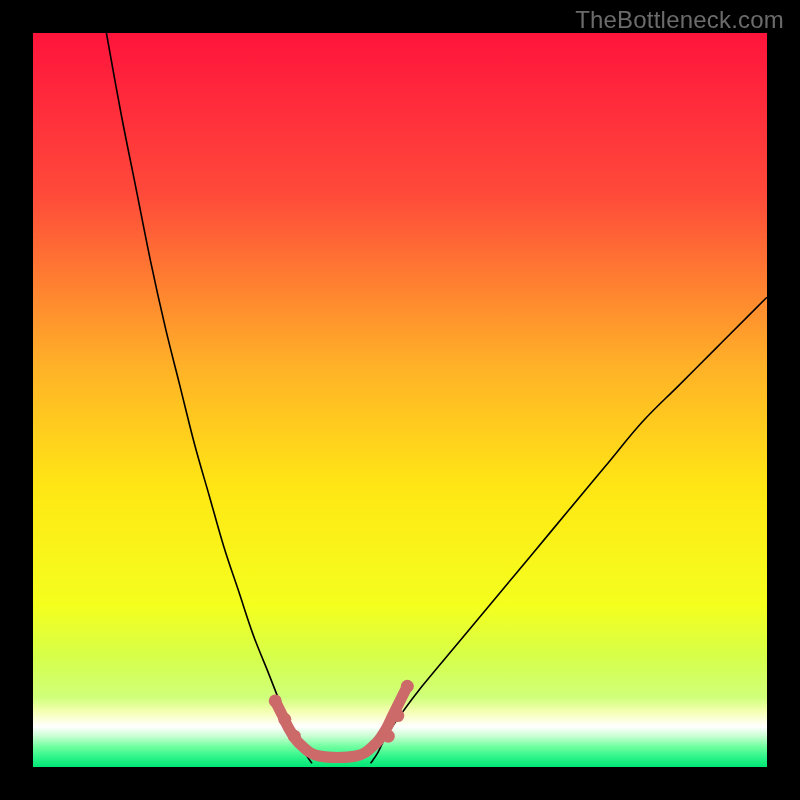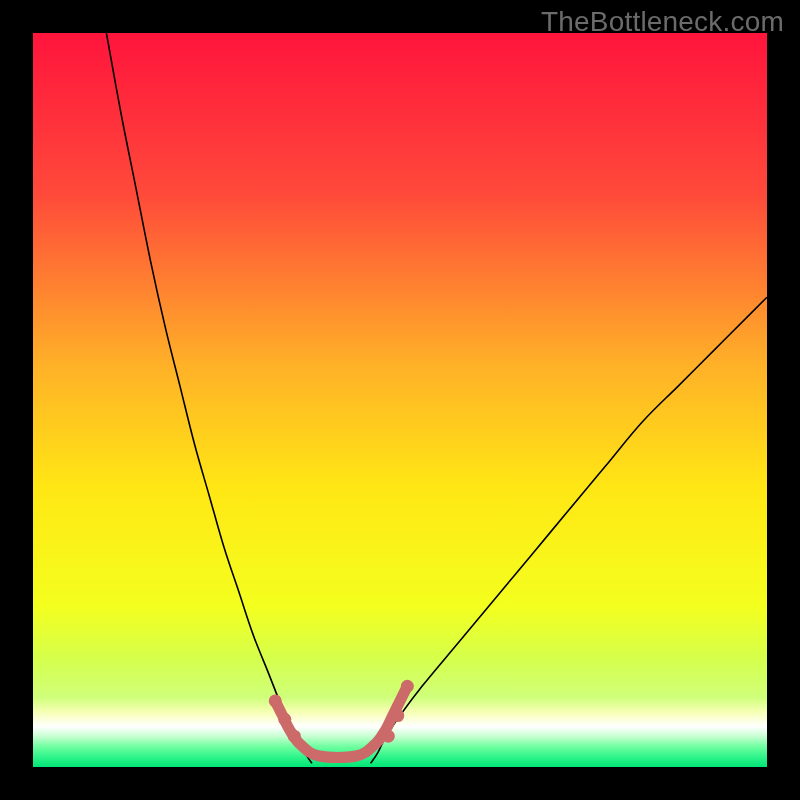--- a/index.html
+++ b/index.html
@@ -24,21 +24,21 @@
     left: 33px;
     top: 33px;
     width: 734px;
     height: 734px;
   }
   .watermark {
     position: absolute;
     top: 6px;
     right: 16px;
     color: #6b6b6b;
-    font-size: 28px;
+    font-size: 24px;
     letter-spacing: 0.2px;
     font-weight: 500;
   }
 </style>
 </head>
 <body>
 
 <div class="frame">
   <svg class="plot" viewBox="0 0 734 734" width="734" height="734">
     <defs>

